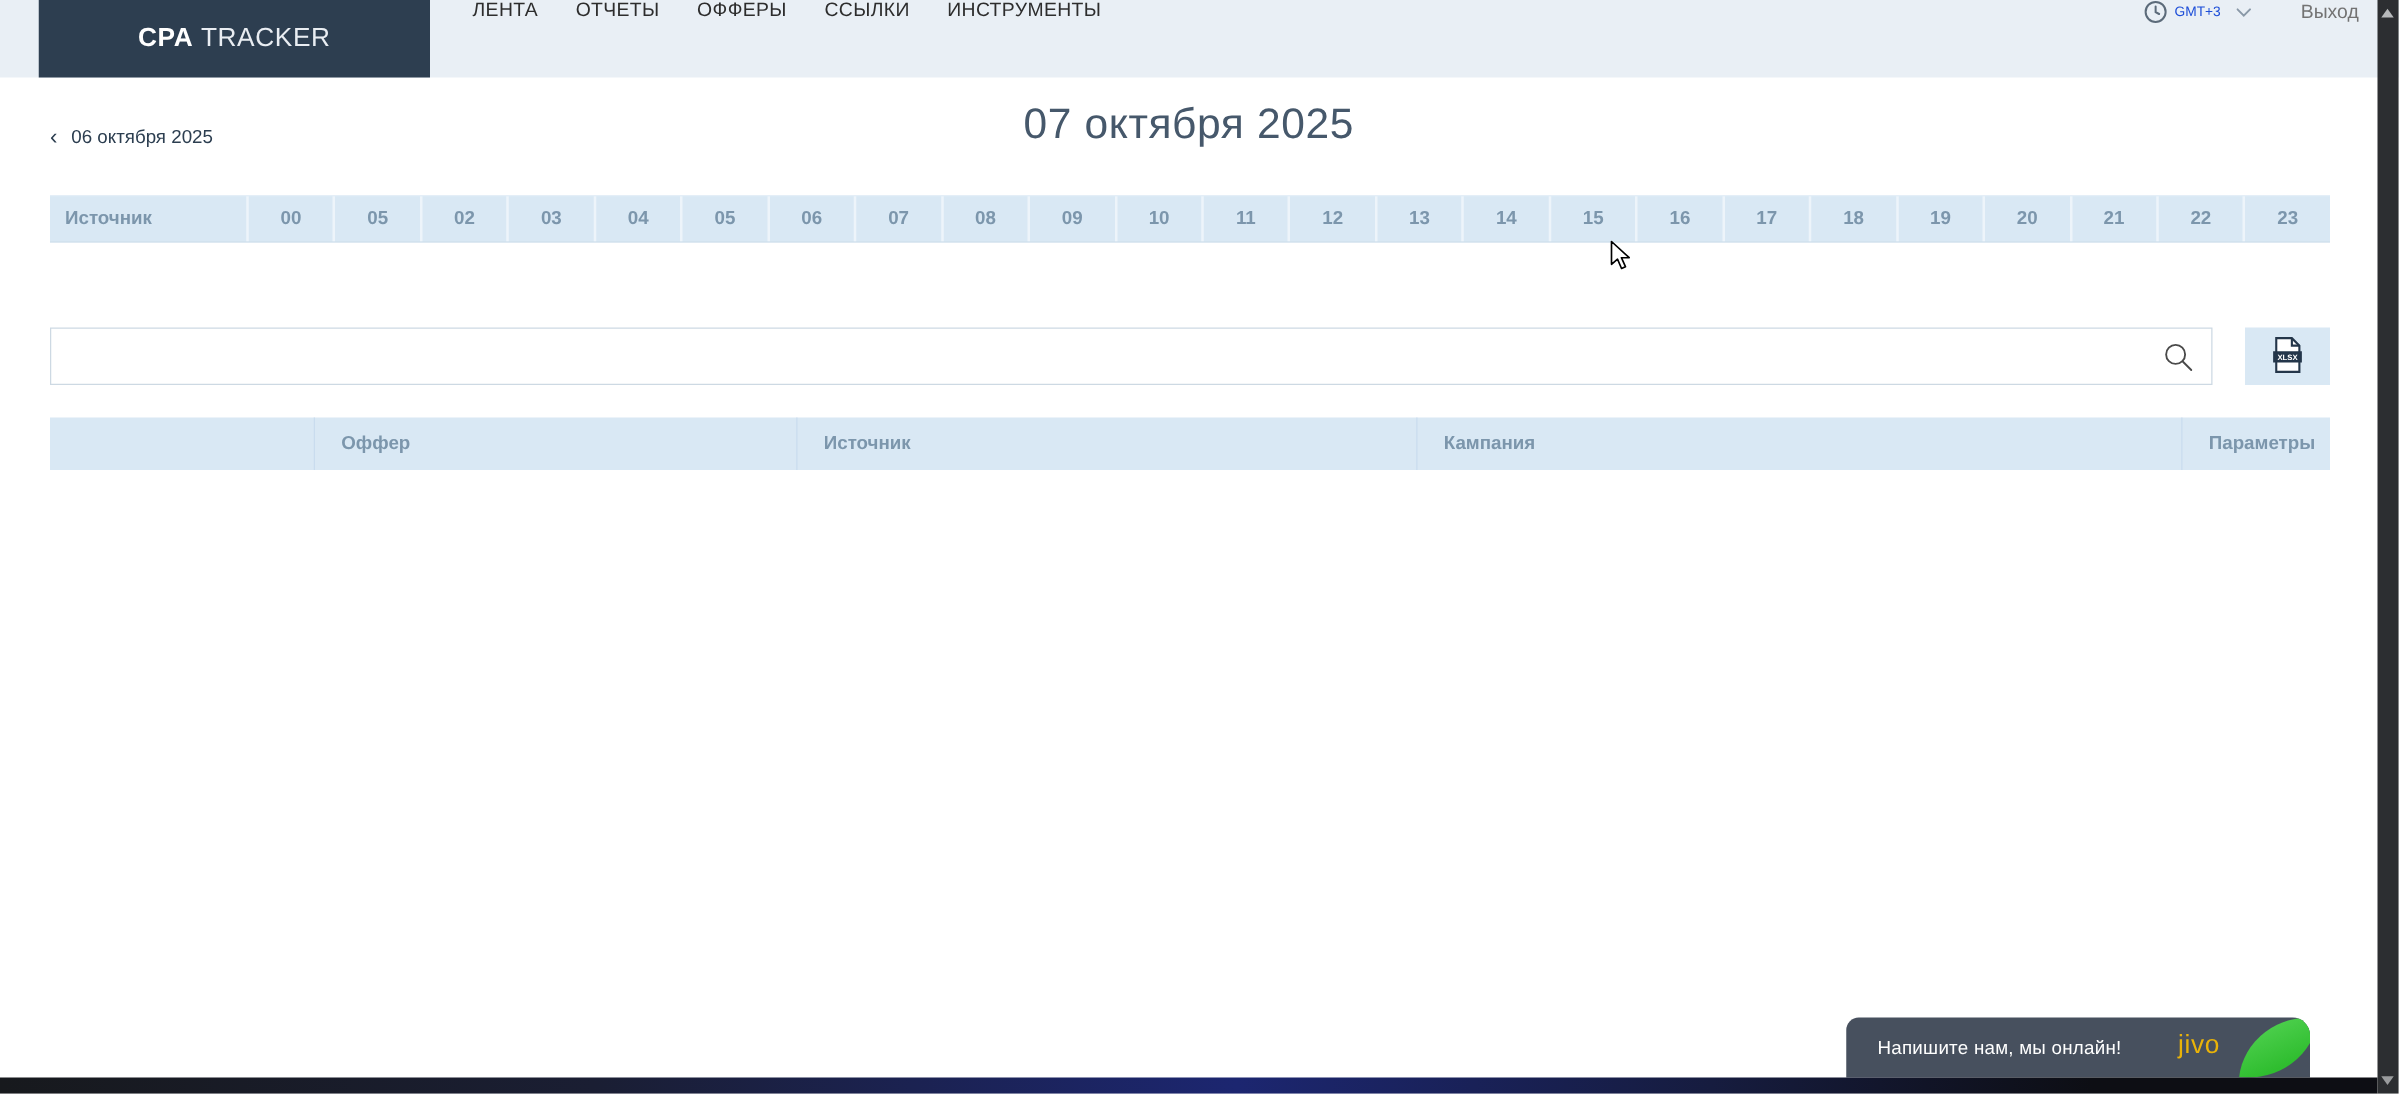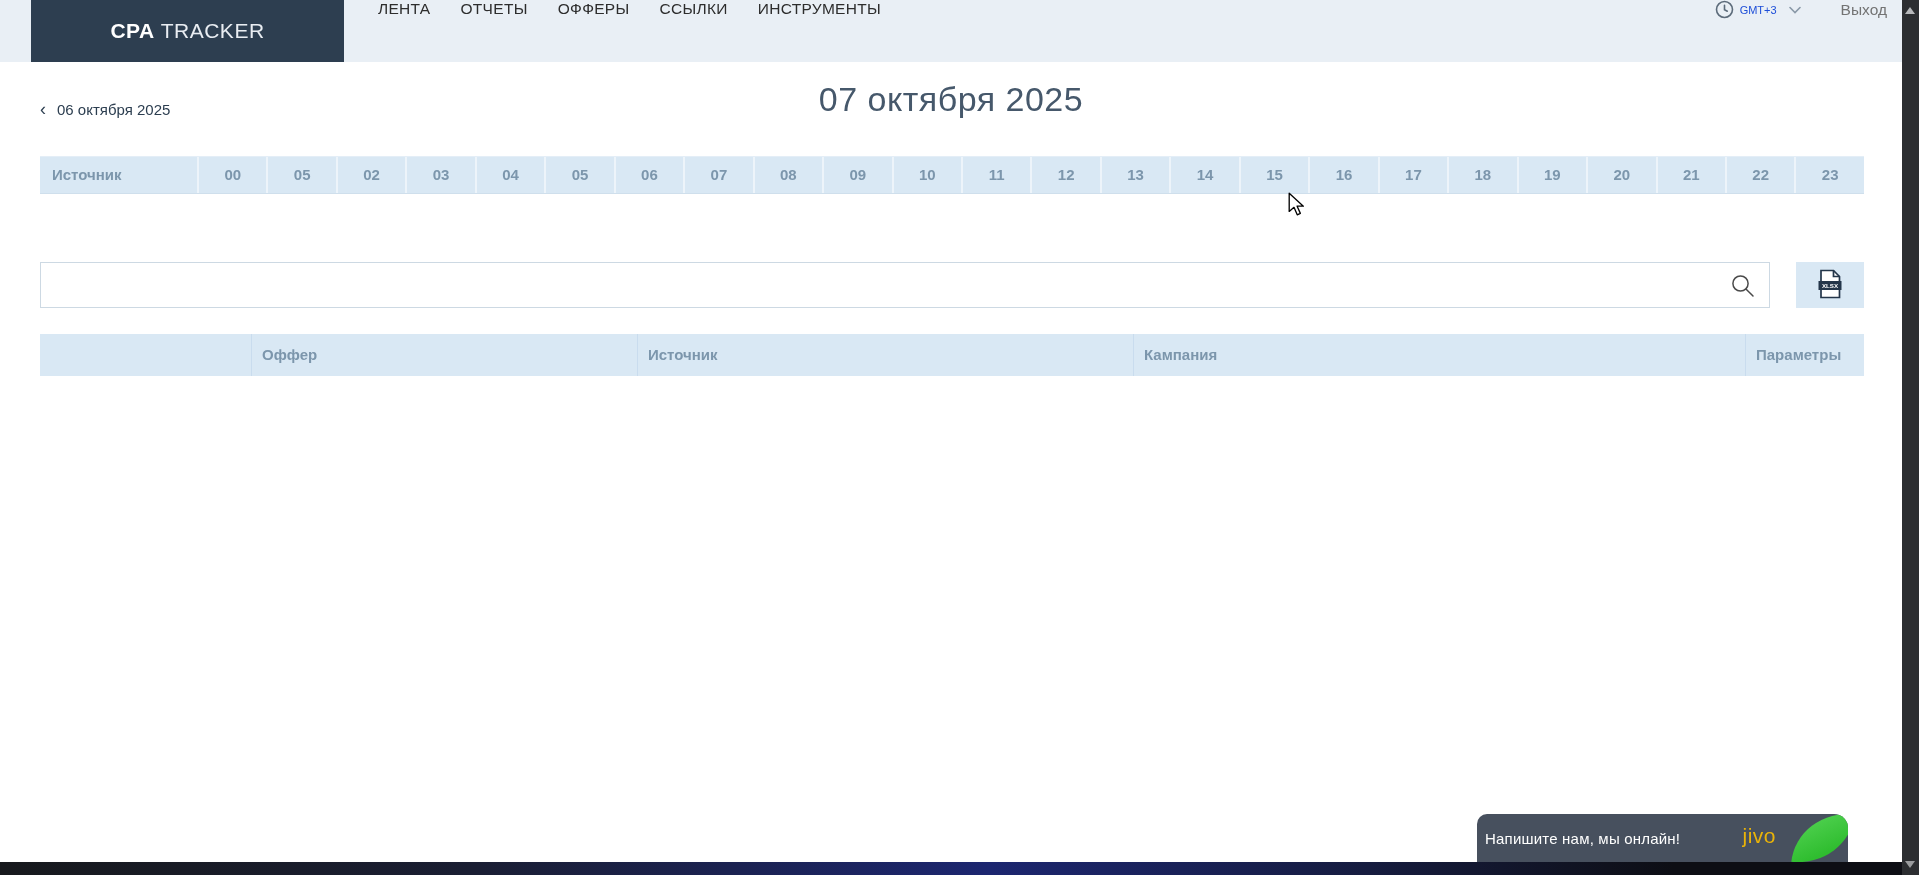--- a/index.html
+++ b/index.html
@@ -81,34 +81,34 @@
     position:absolute; left:1796px; top:262px; width:68px; height:46px;
     background:var(--accent_light,#d9e8f4); border:none; cursor:pointer;
     display:flex; align-items:center; justify-content:center;
   }
   
   .table-head {
     position:absolute; left:40px; top:334px; width:1824px; height:42px;
     background:var(--accent_light,#d9e8f4); display:flex;
     color:var(--table_text,#7c96ac); font-weight:700; font-size:15px;
   }
-  .th-cell { line-height:42px; padding-left:10px; border-left:1px solid #c9dcee; }
+  .th-cell { line-height:42px; padding-left:21px; border-left:1px solid #c9dcee; }
   .th-cell:nth-child(1) { flex:0 0 211px; border-left:none; }
   .th-cell:nth-child(2) { flex:0 0 386px; }
   .th-cell:nth-child(3) { flex:0 0 496px; }
   .th-cell:nth-child(4) { flex:0 0 612px; }
   .th-cell:nth-child(5) { flex:1; }
   
   .jivo {
     position:absolute; left:1477px; top:814px; width:371px; height:48px;
     background:var(--chat_bg,#47505e);
     border-radius:10px 14px 0 0;
     display:flex; align-items:center; cursor:pointer; overflow:hidden;
   }
-  .jivo-msg { margin-left:8px; font-size:15px; color:#fff; letter-spacing:.2px; }
+  .jivo-msg { margin-left:25px; font-size:15px; color:#fff; letter-spacing:.2px; }
   .jivo-brand {
     position:absolute; right:72px; top:10px;
     font-size:21px; color:#eab308; font-weight:500; letter-spacing:.5px;
   }
   .jivo-leaf {
     position:absolute; right:-4px; top:-3px; width:58px; height:54px;
     background:linear-gradient(150deg,#55d455 10%, var(--chat_green,#2fbd2f) 70%);
     border-radius:100% 0 100% 0;
     transform:rotate(6deg);
   }

